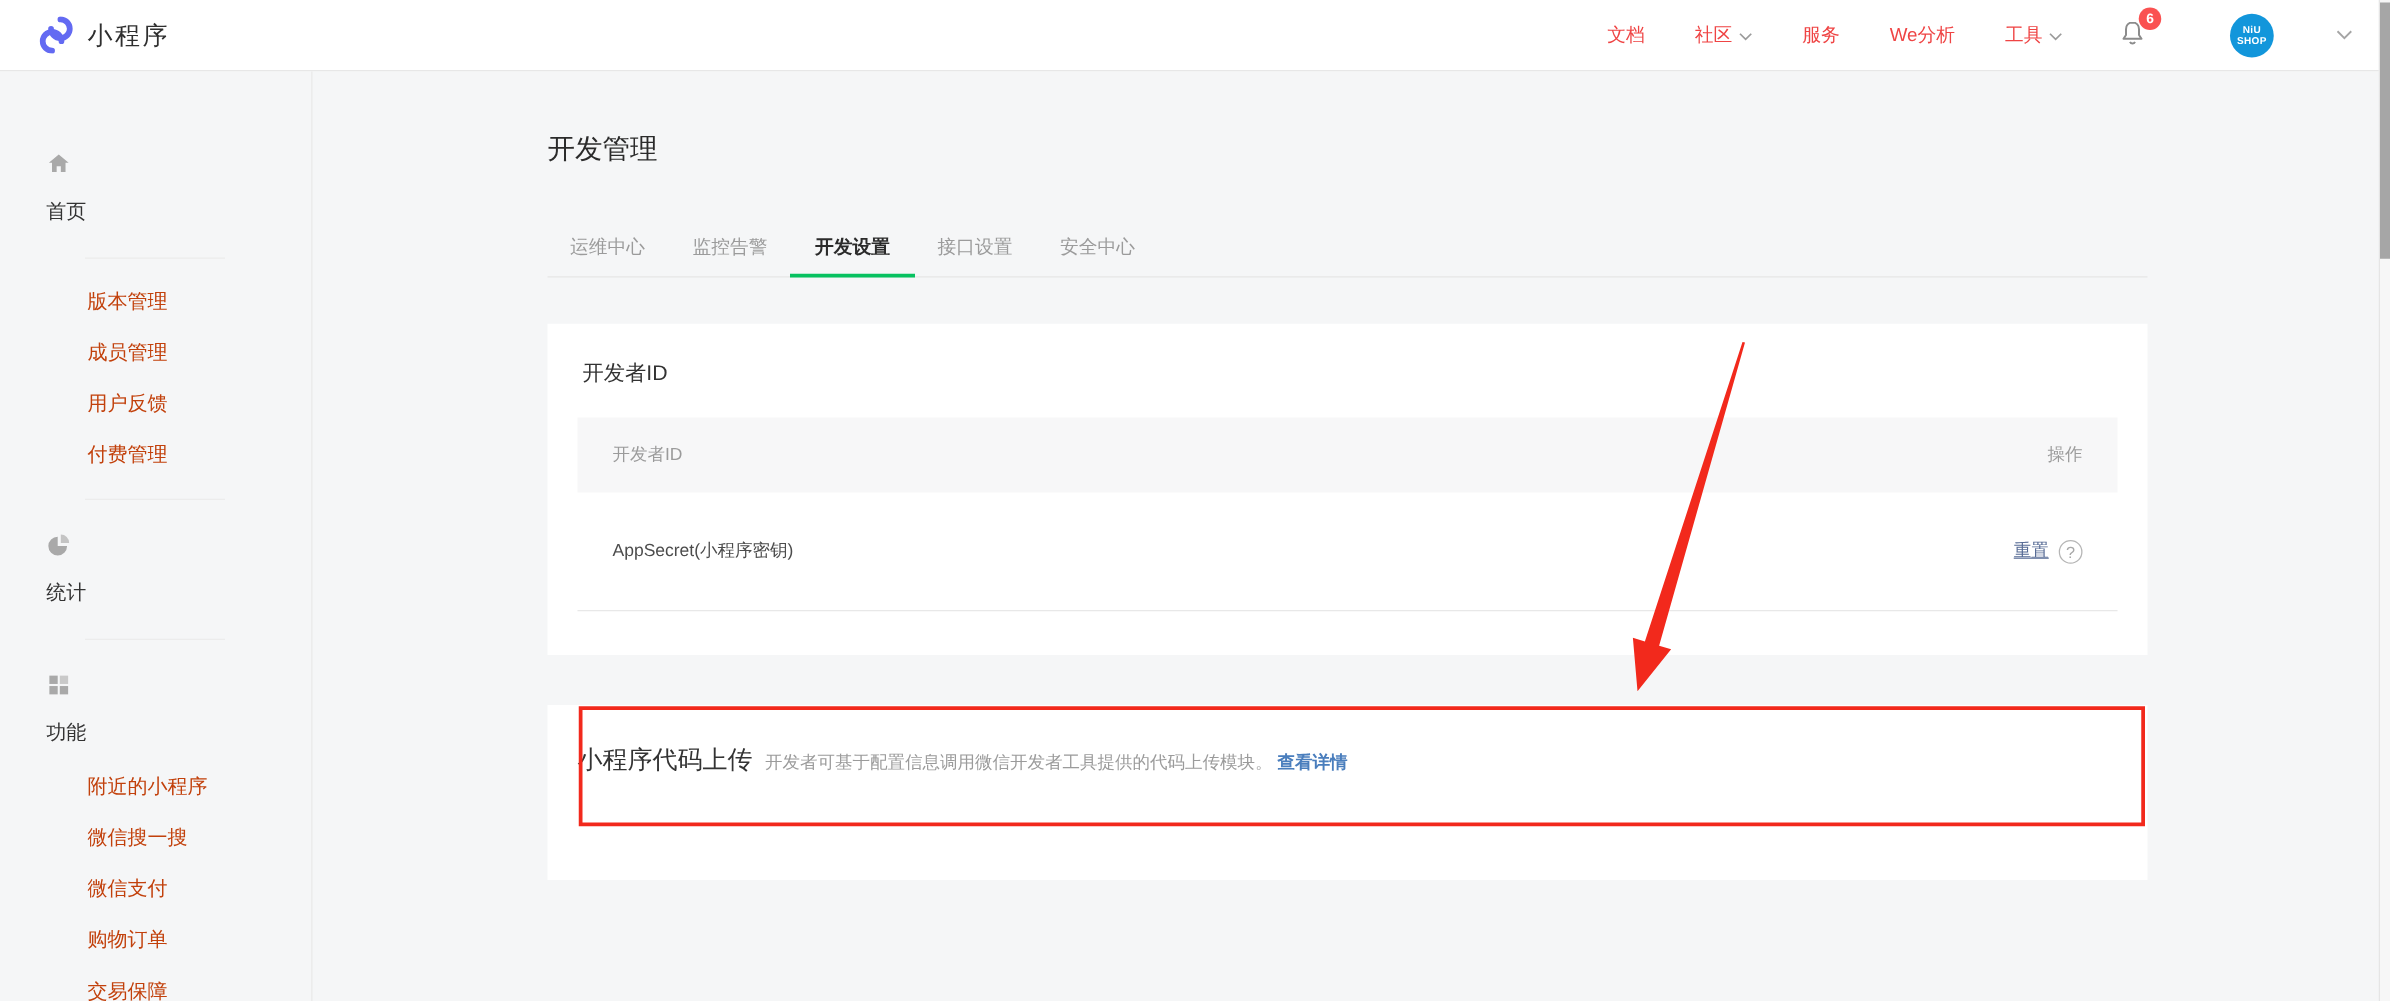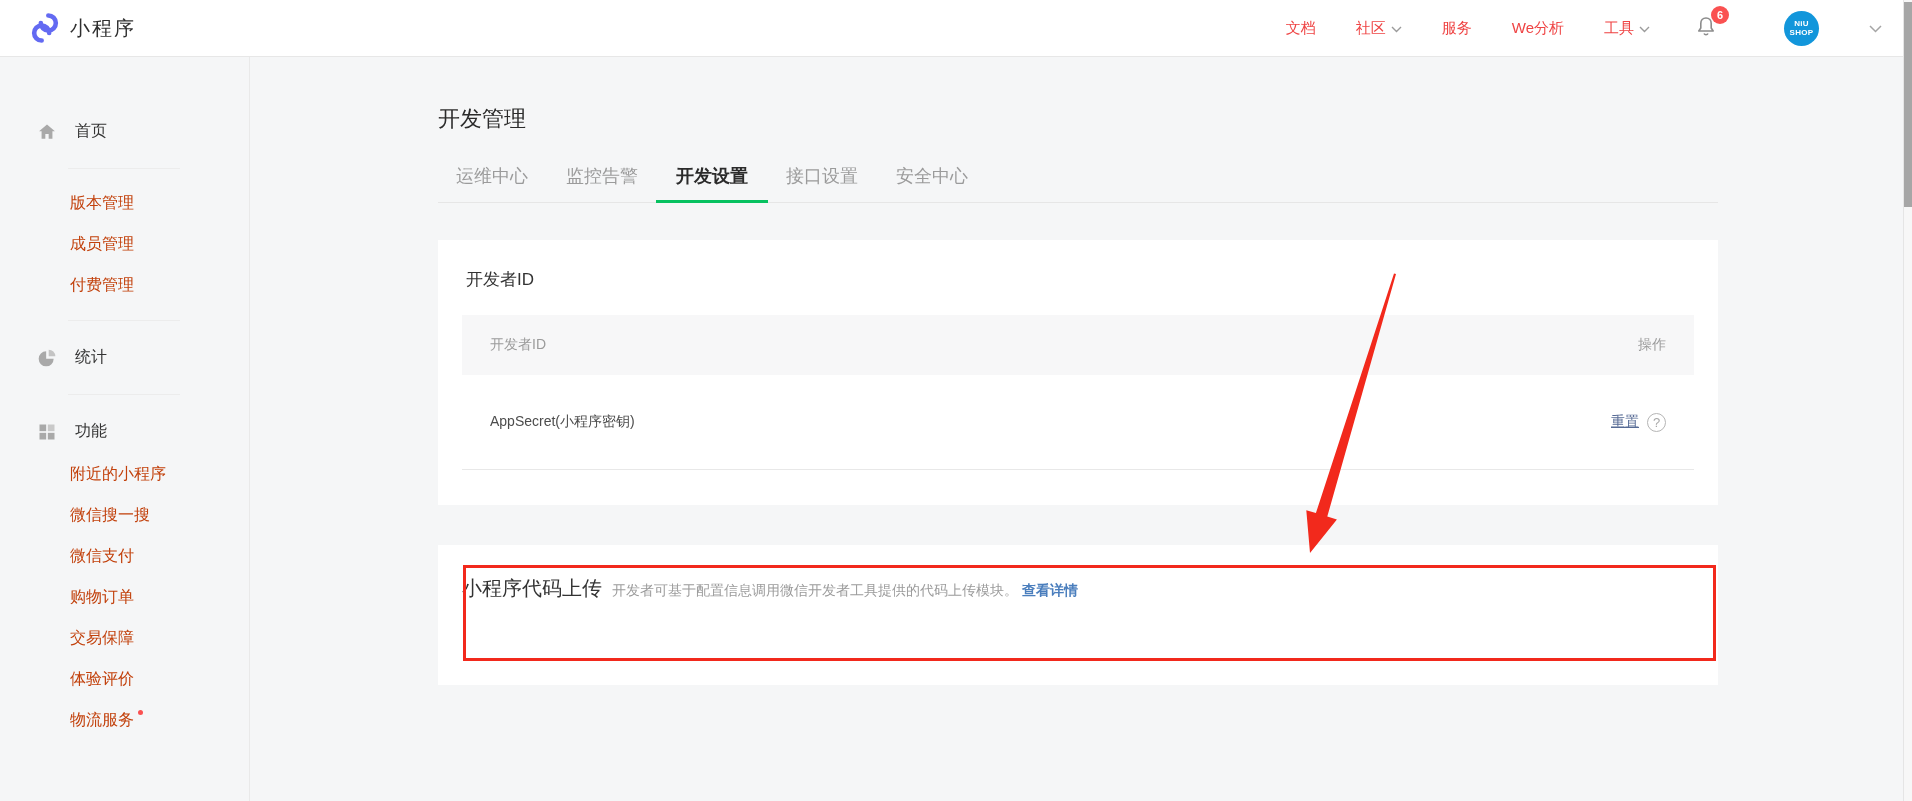--- a/index.html
+++ b/index.html
@@ -31,33 +31,33 @@
     display:flex; flex-direction:column; align-items:center; justify-content:center;
     font-weight:bold; font-size:8px; line-height:9px; margin-left:26px; cursor:pointer;
     letter-spacing:.3px;
   }
   .avatar-chev { margin-left:10px; cursor:pointer; }
   
   .sidebar {
     position:absolute; top:57px; left:0; bottom:0; width:250px;
     border-right:1px solid #e9e9e9; padding-top:52px;
   }
-  .side-top { display:flex; align-items:flex-end; gap:18px; padding:12px 0 12px 37px; font-size:16px; color:#333; cursor:pointer; }
+  .side-top { display:flex; align-items:flex-start; gap:18px; padding:12px 0 12px 37px; font-size:16px; color:#333; cursor:pointer;flex-direction:column; }
   .sicon { width:20px; height:20px; display:inline-flex; }
   .side-sub { padding:10px 0 10px 70px; font-size:16px; color:#c2410c; cursor:pointer; }
   .side-divider { border-top:1px solid #ececec; margin:14px 0 14px 68px; width:112px; }
   .red-dot { display:inline-block; width:5px; height:5px; background:#fa5151; border-radius:50%; vertical-align:top; margin:0 0 6px 4px; }
   
   .main {
     position:absolute; left:250px; top:57px; right:0; bottom:0;
     padding:47px 0 0 188px; overflow:hidden;
   }
   .page-title { font-size:22px; font-weight:500; color:#2b2b2b; margin:0; }
   .tabs { display:flex; margin-top:30px; border-bottom:1px solid #e6e6e6; width:1280px; }
-  .tab { padding:0 20px 14px; font-size:18px; color:#9b9b9b; cursor:pointer; position:relative; margin-left:-2px; }
+  .tab { padding:0 20px 14px; font-size:15px; color:#9b9b9b; cursor:pointer; position:relative; margin-left:-2px;margin-top:24px; }
   .tab.active { color:#2b2b2b; font-weight:bold; }
   .tab.active::after { content:""; position:absolute; left:0; right:0; bottom:-1px; height:3px; background:#07c160; }
   .card { background:#fff; width:1280px; }
   .card1 { margin-top:37px; padding:0 24px 35px; }
   .card-title { font-size:17px; font-weight:500; color:#333; margin:0; padding:28px 4px 0; }
   .thead {
     margin-top:24px; height:60px; background:#f7f7f8; display:flex; align-items:center;
     justify-content:space-between; padding:0 28px; font-size:14px; color:#9b9b9b;
   }
   .trow { display:flex; align-items:center; padding:0 28px; border-bottom:1px solid #e8e8e8; }
@@ -156,20 +156,21 @@
       <svg viewBox="0 0 24 24" width="20" height="20" fill="#a9a9a9">
         <path d="M12 3 L2.5 11 H5.5 V20 H10 V14.5 H14 V20 H18.5 V11 H21.5 Z"></path>
       </svg>
     </span>
     <span>首页</span>
   </div>
   <div class="side-divider"></div>
 
   <div class="side-sub"><span>版本管理</span></div>
   <div class="side-sub"><span>成员管理</span></div>
+  <div class="side-sub"><span>用户反馈</span></div>
   <div class="side-sub"><span>付费管理</span></div>
   <div class="side-divider"></div>
 
   <div class="side-top">
     <span class="sicon">
       <svg viewBox="0 0 24 24" width="20" height="20">
         <path d="M11 4 A9 9 0 1 0 20 13 L11 13 Z" fill="#a9a9a9"></path>
         <path d="M14 2 A8 8 0 0 1 22 10 L14 10 Z" fill="#c4c4c4"></path>
       </svg>
     </span>

